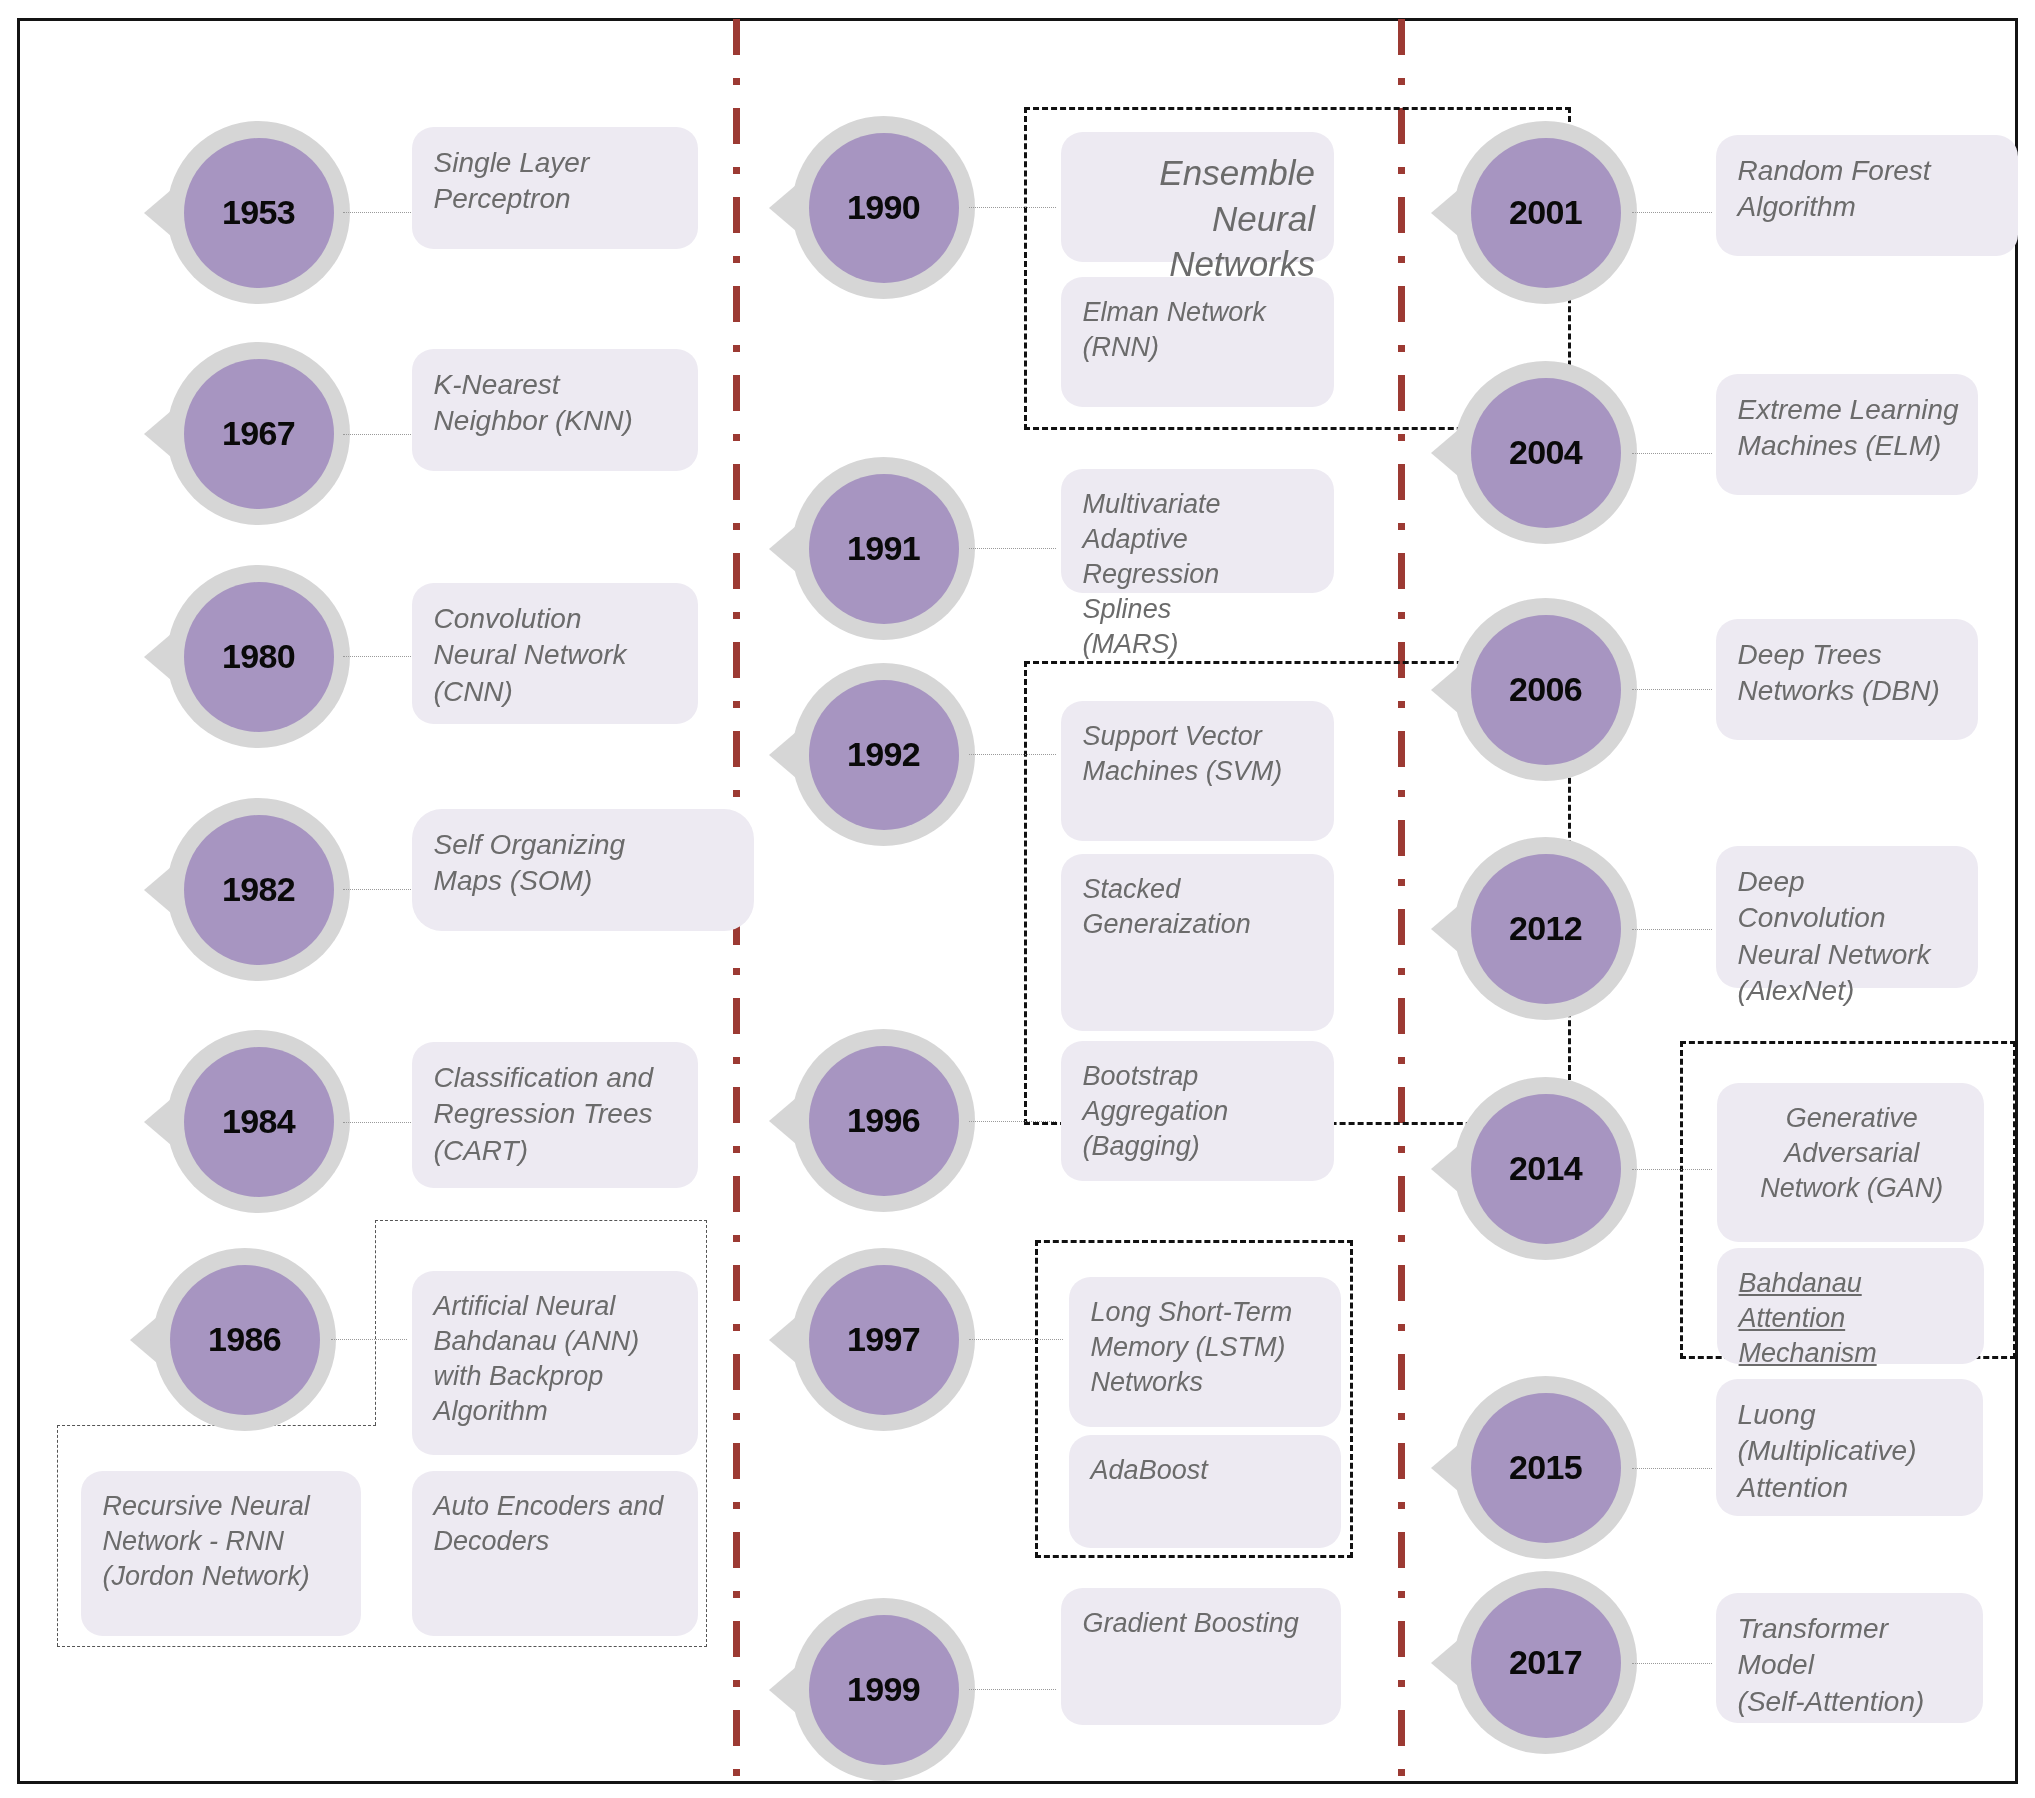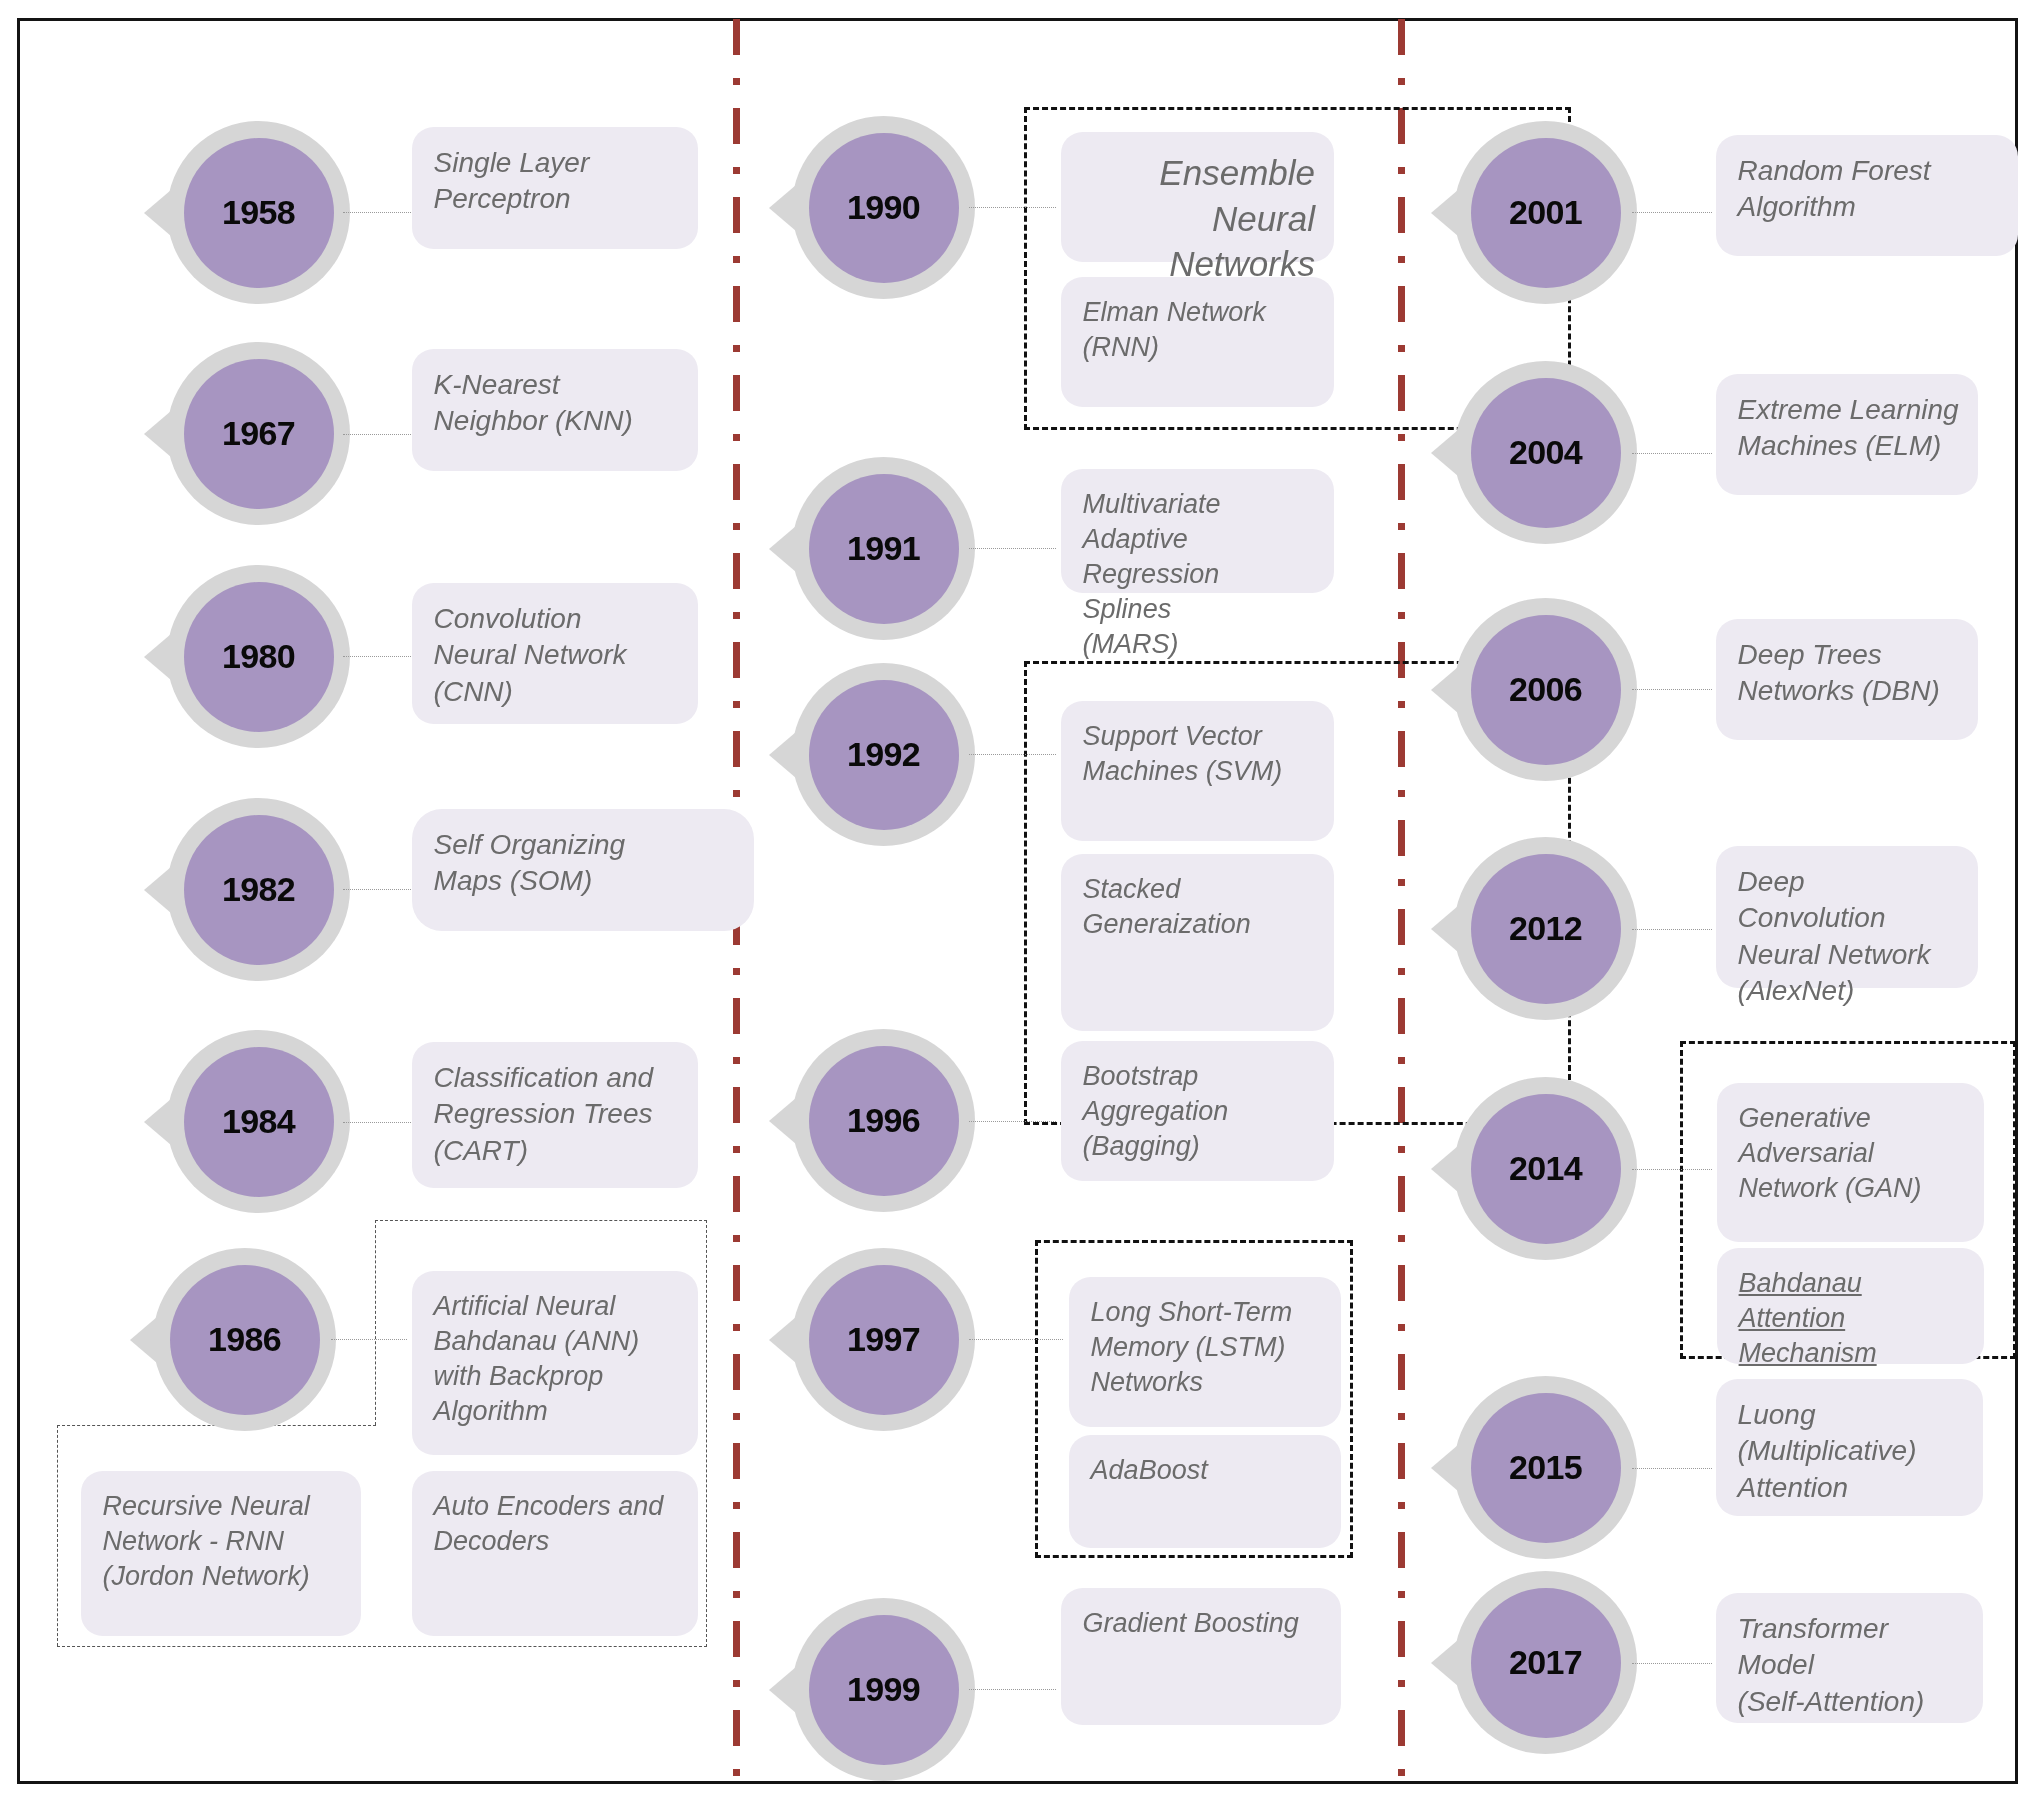--- a/index.html
+++ b/index.html
@@ -137,21 +137,21 @@
   <div id="frame"></div>
 
   <div class="divider" style="left:733px;"></div>
   <div class="divider" style="left:1398px;"></div>
 
   <div class="entry">
     <div class="marker" style="left:167px; top:121px;">
       <div class="ring"></div>
       <div class="pointer"></div>
       <div class="disc"></div>
-      <div class="year">1958</div>
+      <div class="year">1953</div>
     </div>
     <div class="connector" style="left:343px; top:212px; width:70px;"></div>
     <div class="labelbox" style="left:412px; top:127px; width:286px; height:122px;">Single Layer
 Perceptron</div>
   </div>
 
   <div class="entry">
     <div class="marker" style="left:167px; top:342px;">
       <div class="ring"></div>
       <div class="pointer"></div>
@@ -363,21 +363,21 @@
 
   <div class="entry">
     <div class="group-dash" style="left:1680px; top:1041px; width:336px; height:318px;"></div>
     <div class="marker" style="left:1454px; top:1077px;">
       <div class="ring"></div>
       <div class="pointer"></div>
       <div class="disc"></div>
       <div class="year">2014</div>
     </div>
     <div class="connector" style="left:1632px; top:1169px; width:80px;"></div>
-    <div class="labelbox" style="left:1717px; top:1083px; width:267px; height:159px; font-size:27px;">Generative
+    <div class="labelbox" style="left:1717px; top:1083px; width:267px; height:159px; font-size:27px;text-align:center;">Generative
 Adversarial
 Network (GAN)</div>
     <div class="labelbox" style="left:1717px; top:1248px; width:267px; height:116px; font-size:27px;text-decoration:underline;">Bahdanau Attention
 Mechanism</div>
   </div>
 
   <div class="entry">
     <div class="marker" style="left:1454px; top:1376px;">
       <div class="ring"></div>
       <div class="pointer"></div>

